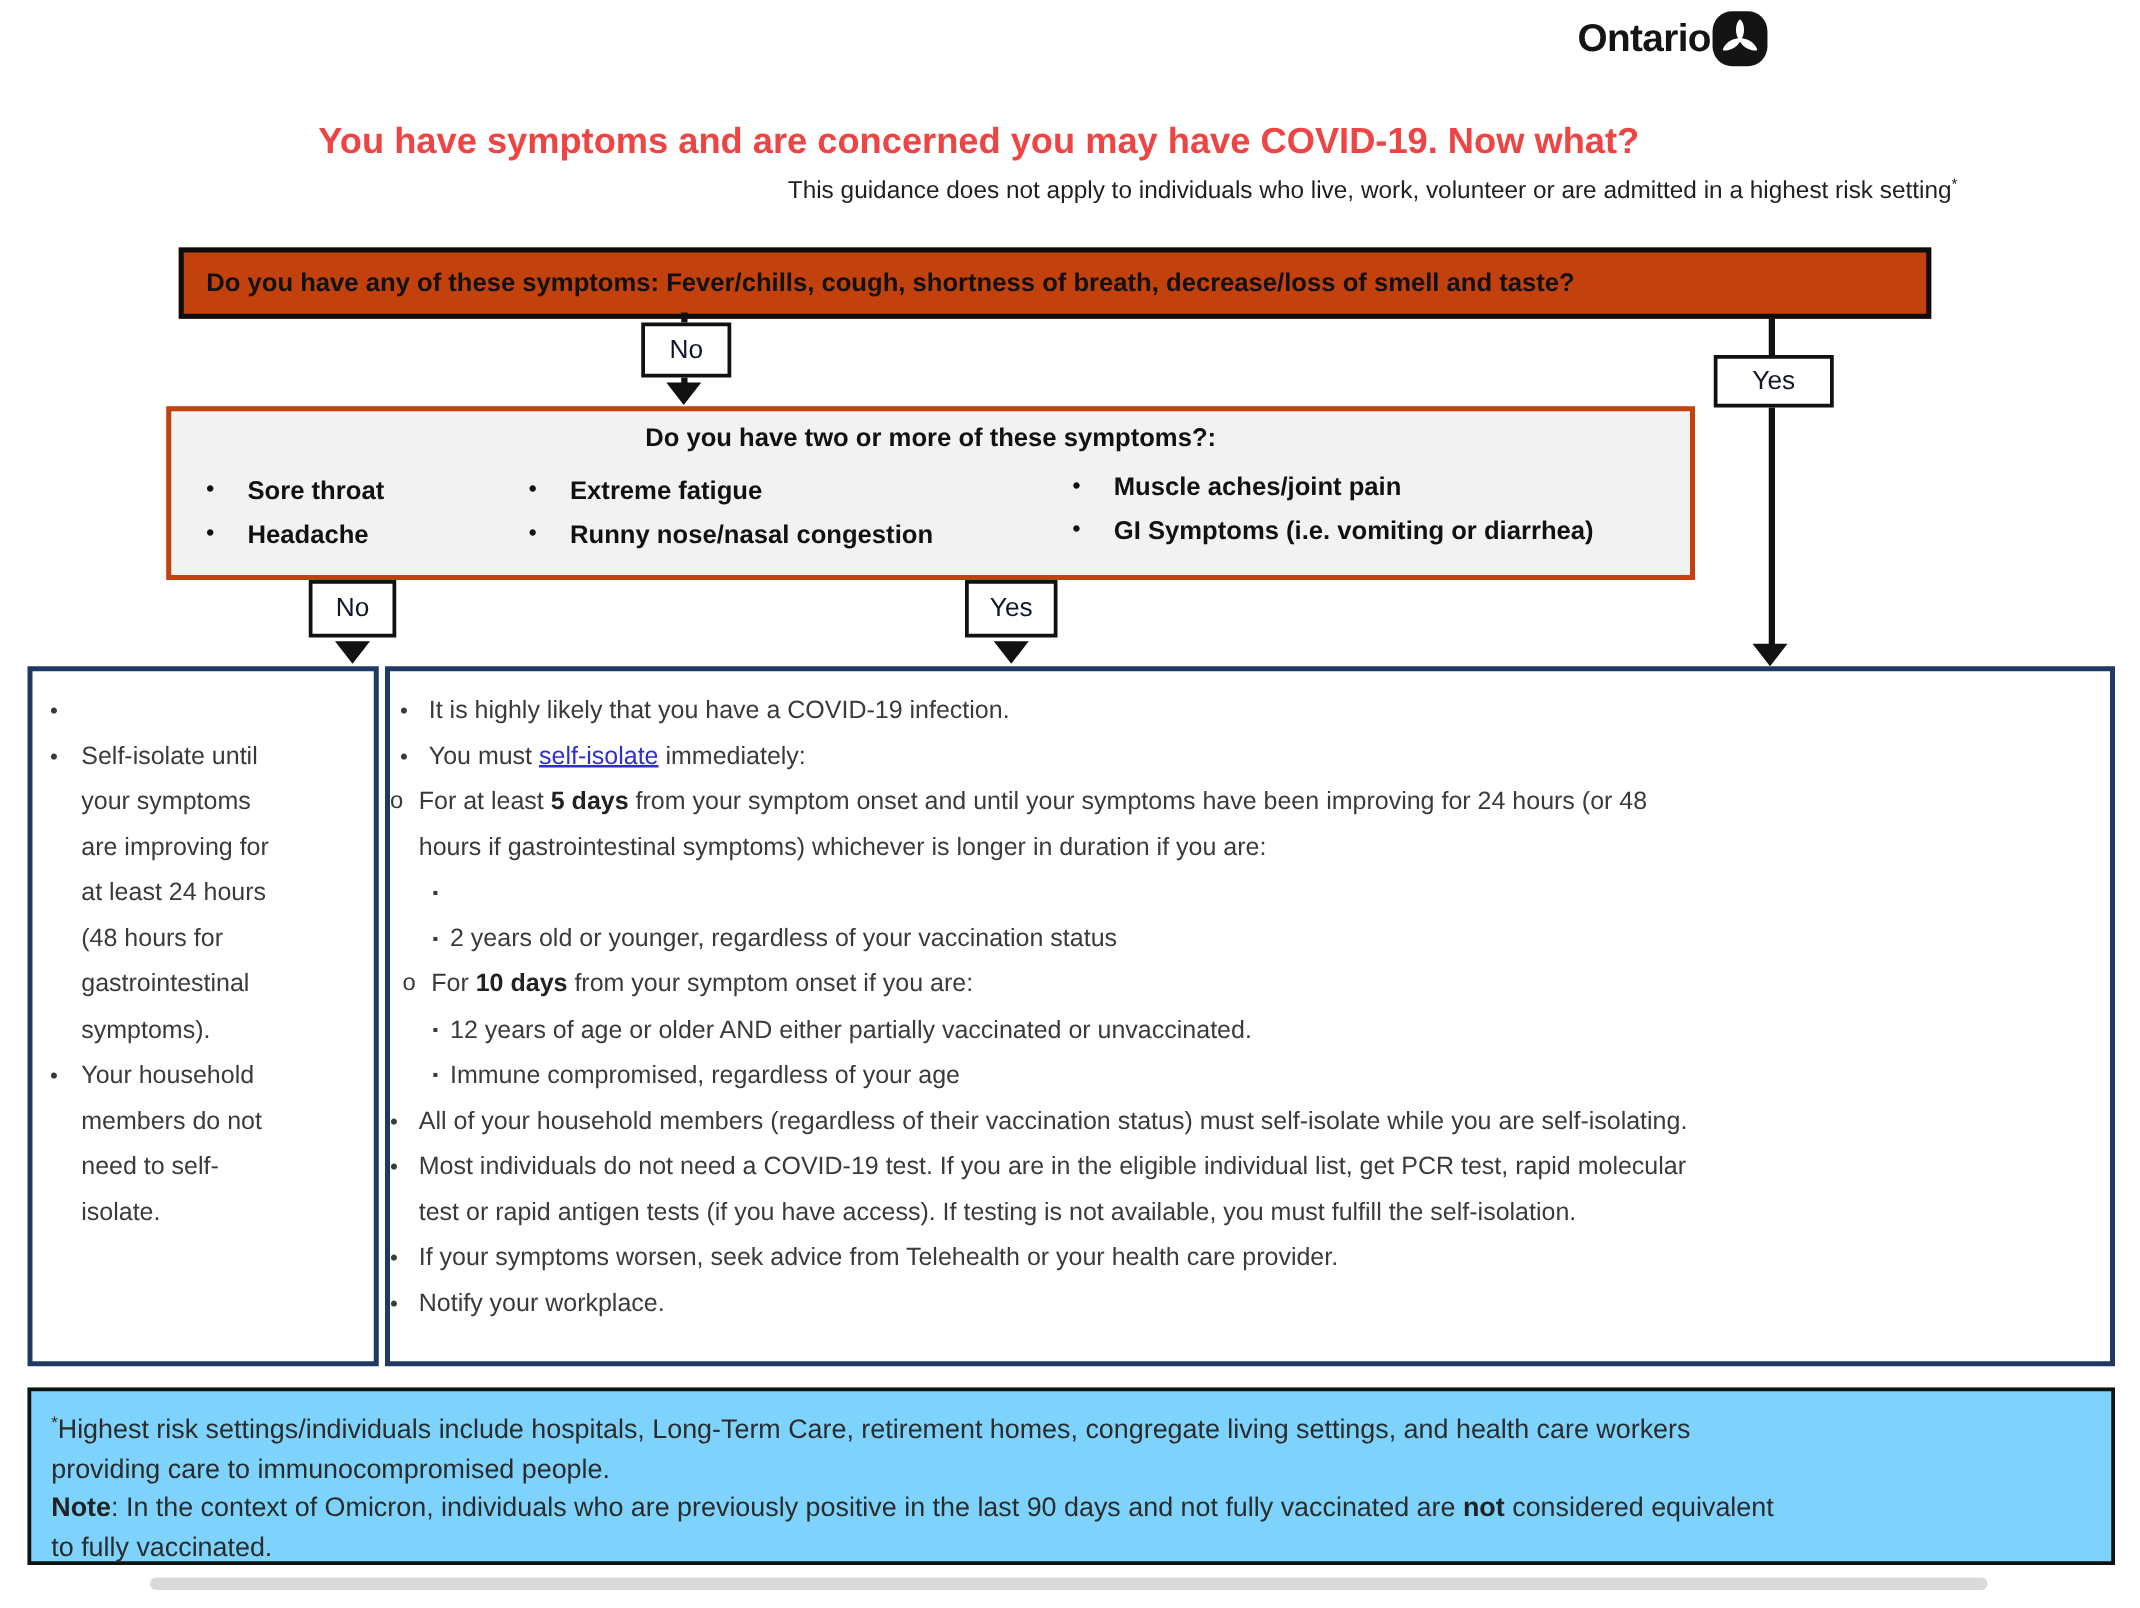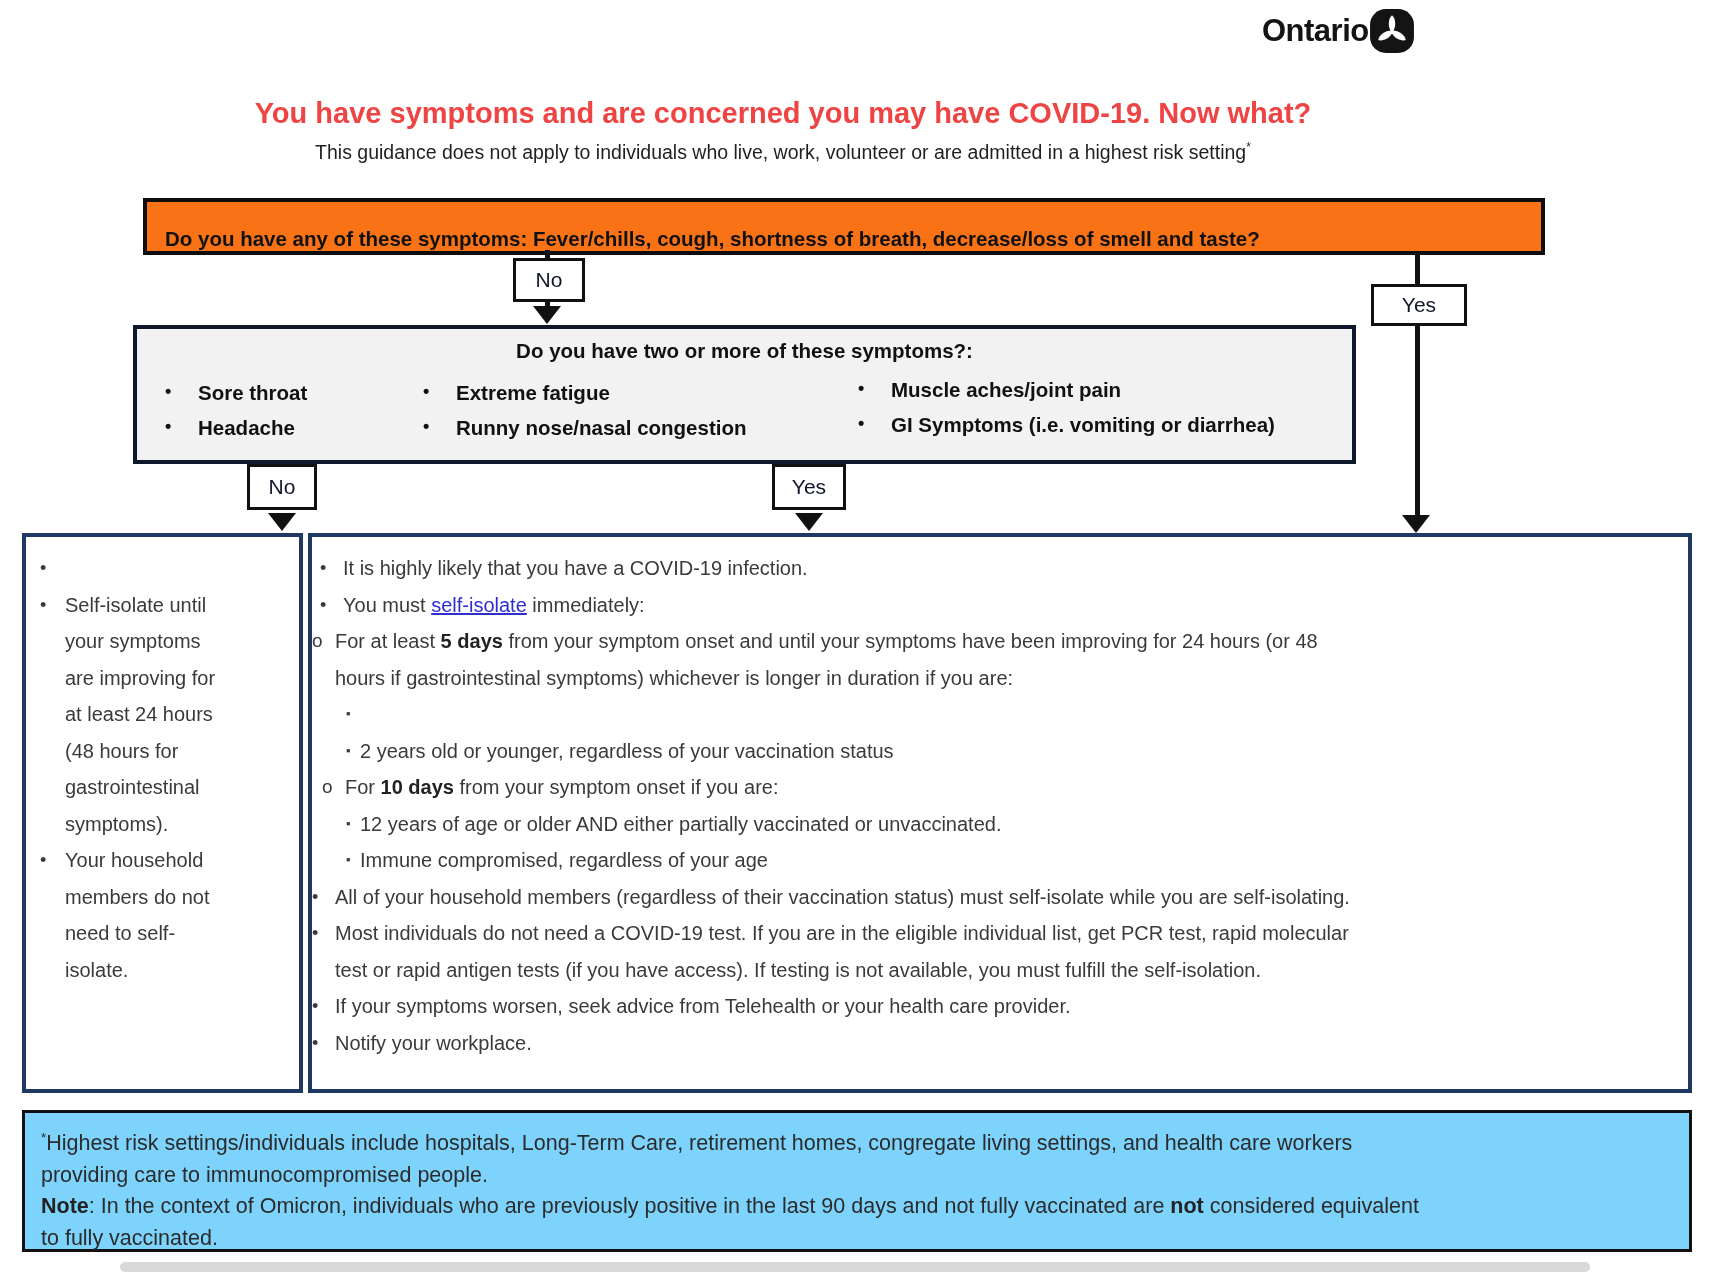--- a/index.html
+++ b/index.html
@@ -4,29 +4,29 @@
 <style>
   html,body{margin:0;padding:0;background:#fff;}
   body{font-family:"Liberation Sans","DejaVu Sans",sans-serif;}
   #page{position:relative;width:1712px;height:1286px;background:#ffffff;overflow:hidden;}
 
   
   .brand{position:absolute;left:1262px;top:8px;display:flex;align-items:center;}
   .brand .word{font-size:31px;font-weight:800;color:#141414;letter-spacing:-0.5px;}
   .title{position:absolute;left:0;top:97px;width:1566px;text-align:center;
          font-size:29px;font-weight:bold;color:#ef4444;}
-  .subtitle{position:absolute;left:0;top:140px;width:1566px;text-align:center;
+  .subtitle{position:absolute;left:0;top:140px;width:1566px;text-align:right;
          font-size:19.5px;color:#1f1f1f;white-space:pre-line;}
 
   
   .qbox1{position:absolute;left:143px;top:198px;width:1402px;height:57px;box-sizing:border-box;
-         background:#f97316;border:4px solid #0d0d0d;display:flex;align-items:flex-end;
+         background:#c2410c;border:4px solid #0d0d0d;display:flex;align-items:center;
          padding-left:18px;font-size:20.5px;font-weight:bold;color:#111;}
   .qbox2{position:absolute;left:133px;top:325px;width:1223px;height:139px;box-sizing:border-box;
-         background:#f2f2f2;border:4px solid #0f172a;}
+         background:#f2f2f2;border:4px solid #c2410c;}
   .q2title{position:absolute;left:0;top:10px;width:100%;text-align:center;
          font-size:20.5px;font-weight:bold;color:#111;}
   .q2item{position:absolute;display:flex;font-size:20.5px;font-weight:bold;color:#111;}
   .q2item .mk{width:33px;font-size:18px;}
 
   
   .vl{position:absolute;width:5px;background:#111;}
   .ah{position:absolute;width:0;height:0;border-left:14px solid transparent;
       border-right:14px solid transparent;border-top:18px solid #111;}
   .lbl{position:absolute;background:#fff;border:3px solid #111;box-sizing:border-box;

